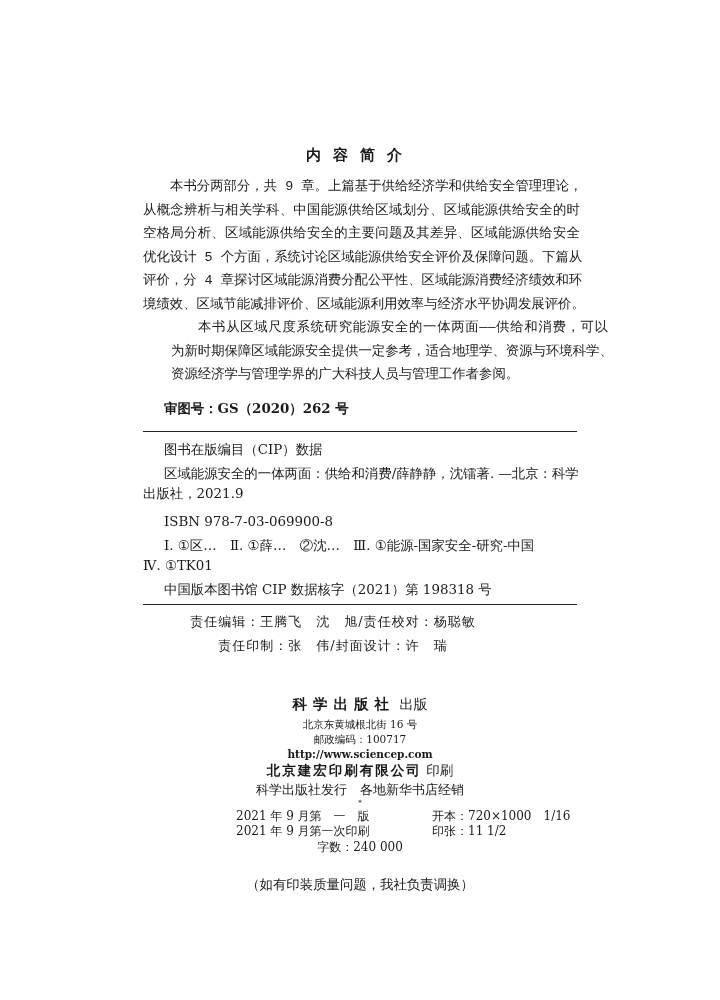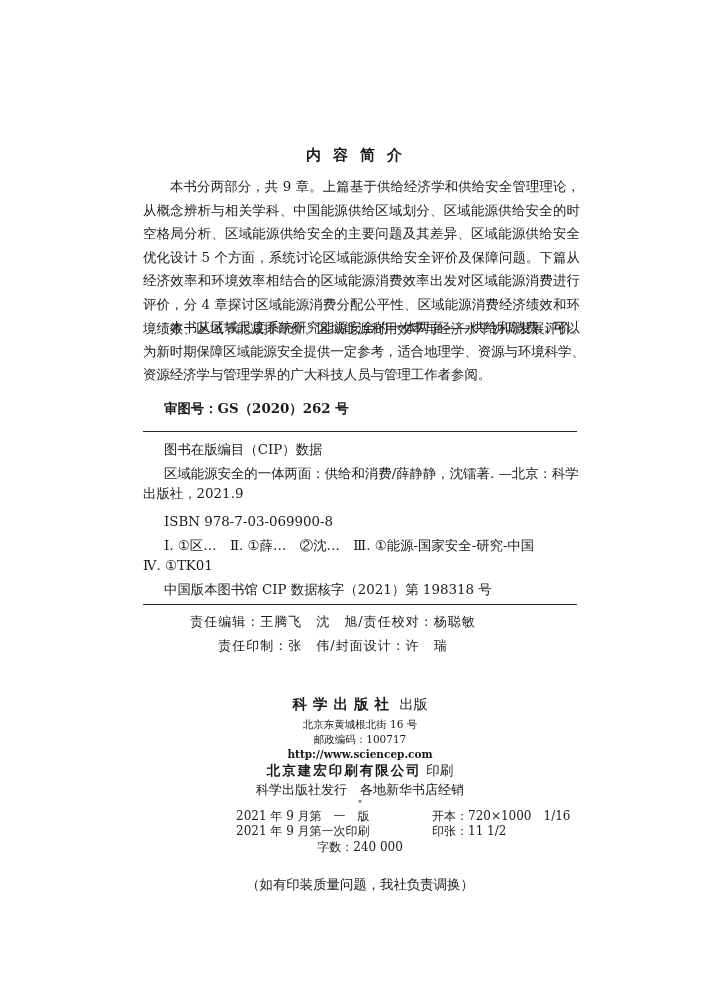--- a/index.html
+++ b/index.html
@@ -3,25 +3,25 @@
 <meta charset="utf-8">
 <style>
   html, body { margin: 0; padding: 0; background: #ffffff; }
   body { width: 720px; height: 1000px; position: relative; overflow: hidden;
          font-family: "DejaVu Serif", "Liberation Serif", serif; color: #1a1a1a; }
   .page { position: absolute; left: 0; top: 0; width: 720px; height: 1000px; padding-left: 11px; }
   .title { position: absolute; left: 0; width: 720px; top: 146px; text-align: center;
            font-family: "DejaVu Sans", sans-serif; font-weight: bold; font-size: 15px; letter-spacing: 12px; }
   .para { position: absolute; left: 143px; width: 437px; font-size: 13.4px; line-height: 23.6px;
           text-align: justify; }
-  .para .ln { display: block; white-space: nowrap; text-align-last: justify; }
+  .para .ln { display: block; white-space: nowrap; text-align-last: justify; font-family: Liberation Mono, monospace; }
   .para .ln.last { text-align-last: left; }
   .para .ln.indent { padding-left: 27px; }
   .p1 { top: 175px; }
-  .p2 { top: 316px; }
+  .p2 { top: 316px; margin-left: 28px; }
   .gs { position: absolute; left: 164px; top: 400px; font-size: 13.4px; font-weight: bold; }
   .rule { position: absolute; left: 143px; width: 434px; height: 0; border-top: 1.6px solid #222; }
   .r1 { top: 431px; }
   .r2 { top: 604px; }
   .cip { position: absolute; left: 143px; width: 434px; font-size: 13.4px; line-height: 20px; }
   .cip .row { display: block; white-space: nowrap; }
   .cip .ind { padding-left: 21px; }
   .cip-title { top: 440px; }
   .cip-book { top: 464px; }
   .cip-isbn { top: 512px; }
@@ -57,21 +57,20 @@
 
 <div class="page">
 
   <div class="title">内容简介</div>
 
   <div class="para p1">
     <span class="ln indent">本书分两部分，共 9 章。上篇基于供给经济学和供给安全管理理论，</span>
     <span class="ln">从概念辨析与相关学科、中国能源供给区域划分、区域能源供给安全的时</span>
     <span class="ln">空格局分析、区域能源供给安全的主要问题及其差异、区域能源供给安全</span>
     <span class="ln">优化设计 5 个方面，系统讨论区域能源供给安全评价及保障问题。下篇从</span>
-    <span class="ln">经济效率和环境效率相结合的区域能源消费效率出发对区域能源消费进行</span>
     <span class="ln">评价，分 4 章探讨区域能源消费分配公平性、区域能源消费经济绩效和环</span>
     <span class="ln last">境绩效、区域节能减排评价、区域能源利用效率与经济水平协调发展评价。</span>
   </div>
 
   <div class="para p2">
     <span class="ln indent">本书从区域尺度系统研究能源安全的一体两面——供给和消费，可以</span>
     <span class="ln">为新时期保障区域能源安全提供一定参考，适合地理学、资源与环境科学、</span>
     <span class="ln last">资源经济学与管理学界的广大科技人员与管理工作者参阅。</span>
   </div>
 

